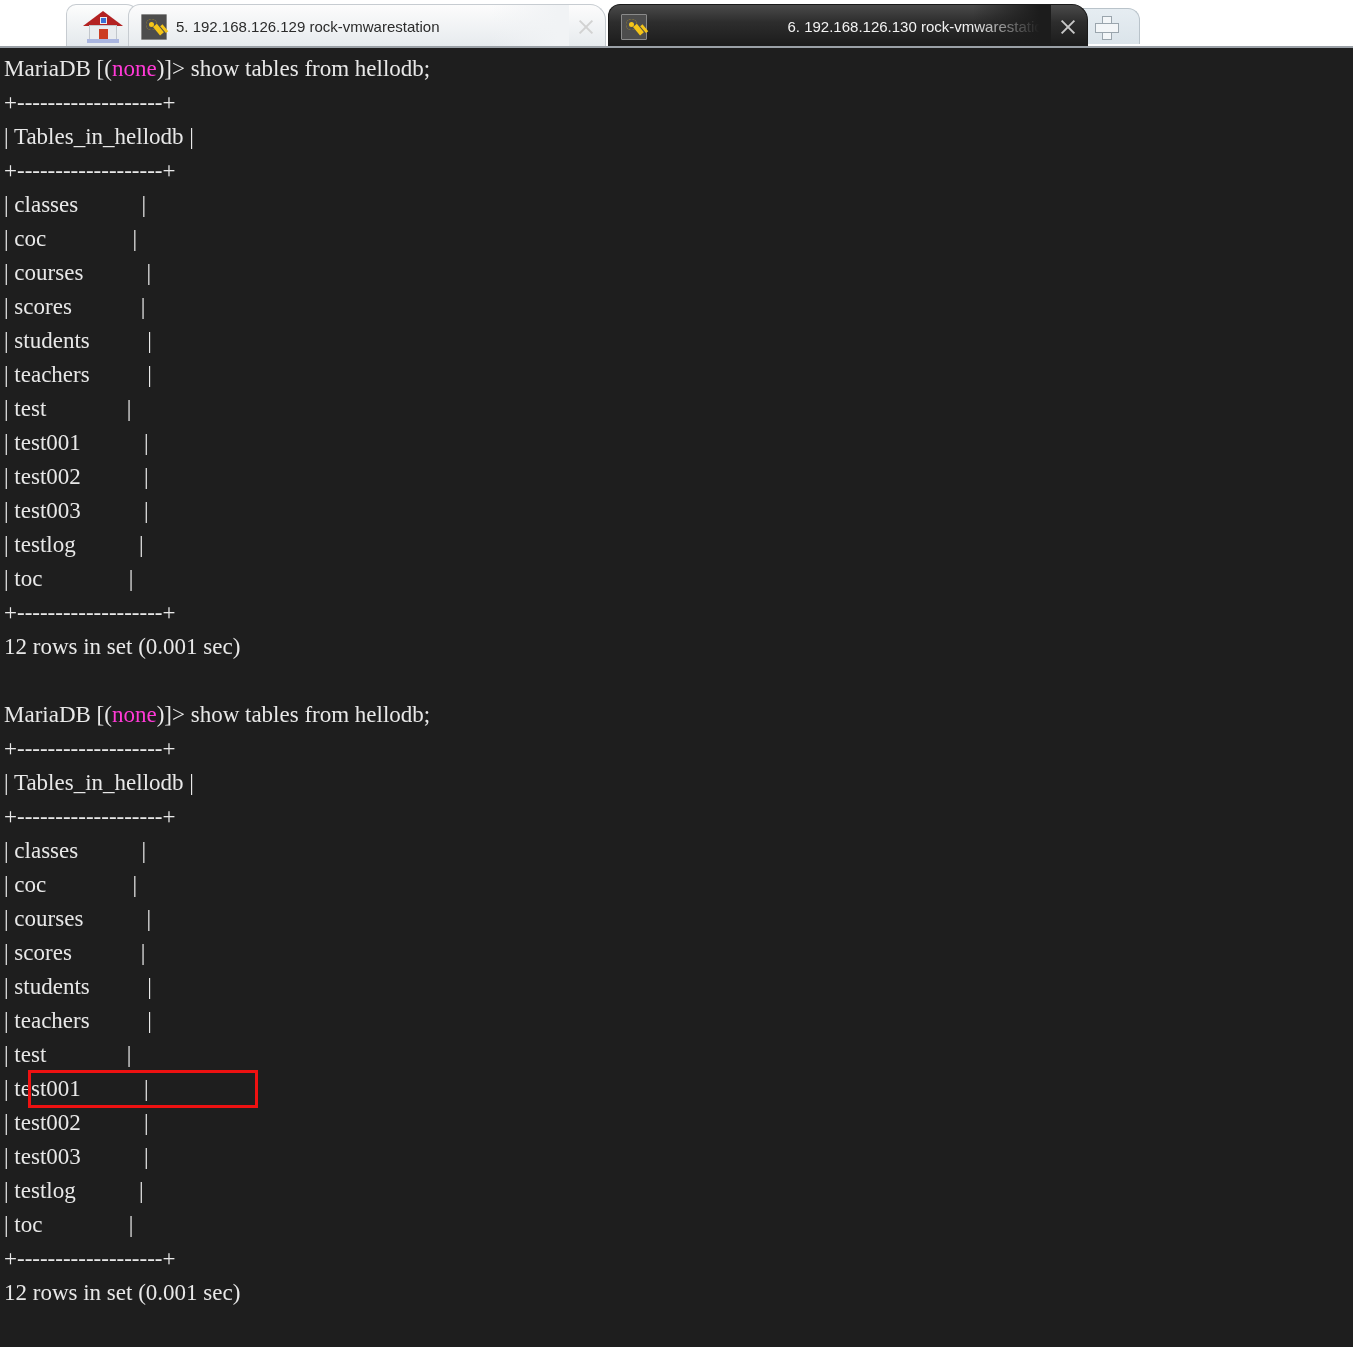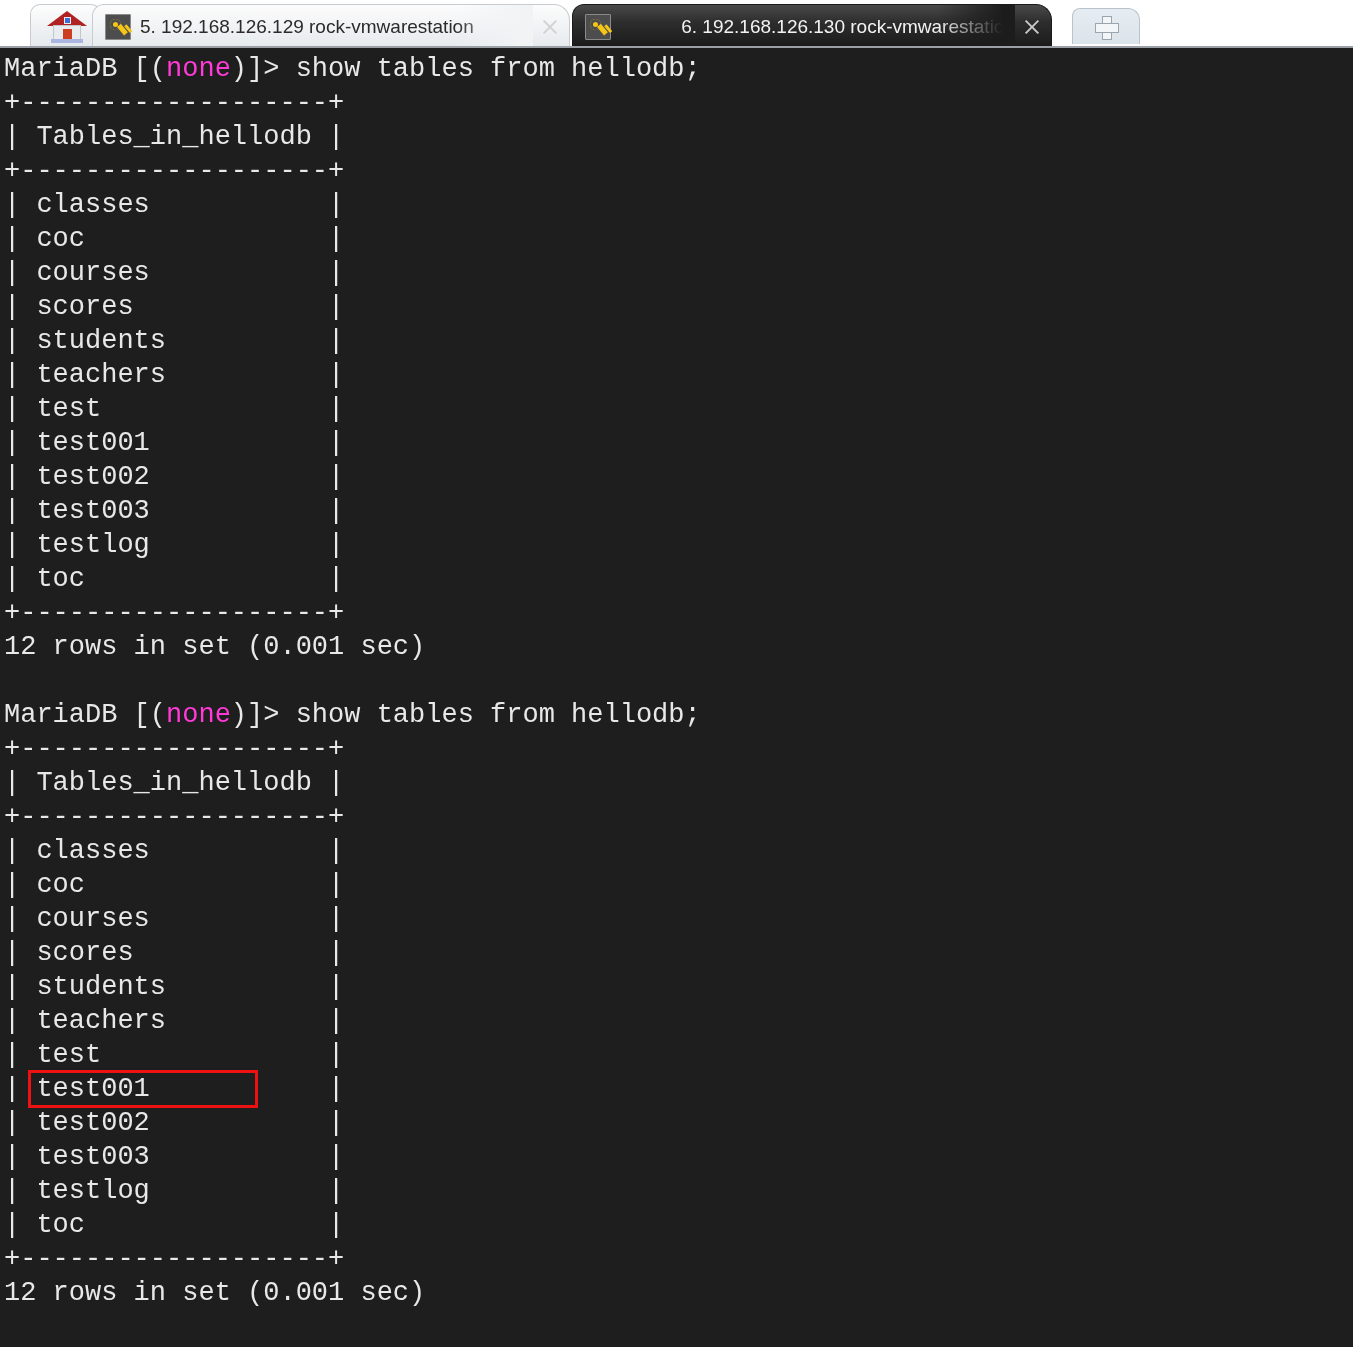--- a/index.html
+++ b/index.html
@@ -22,23 +22,24 @@
   }
 
   .tab {
     position: absolute;
     top: 4px;
     height: 44px;
     display: flex;
     align-items: center;
     padding: 0 6px 0 12px;
     font-family: "Liberation Sans", sans-serif;
-    font-size: 19px;
+    font-size: 15px;
     white-space: nowrap;
     overflow: hidden;
+    margin-left: 36px;
   }
 
   
   #tab-home {
     left: 30px;
     width: 74px;
     padding: 0;
     justify-content: center;
     background: linear-gradient(to bottom, #fdfdfd 0%, #eef1f3 55%, #e3e8ec 100%);
     border: 1px solid #c7ccd1;
@@ -195,22 +196,22 @@
   
   #terminal {
     position: relative;
     width: 1353px;
     height: 1299px;
     background: #1e1e1e;
     padding: 4px 0 0 4px;
     overflow: hidden;
   }
   .line {
-    font-family: Liberation Mono, monospace;
-    font-size: 27px;
+    font-family: Liberation Serif, serif;
+    font-size: 23px;
     line-height: 34px;
     color: #e8e8e8;
     white-space: pre;
     letter-spacing: 0px;
     height: 34px;
   }
   .line.blank { color: transparent; }
   .magenta { color: #ff3ad6; }
 
   

